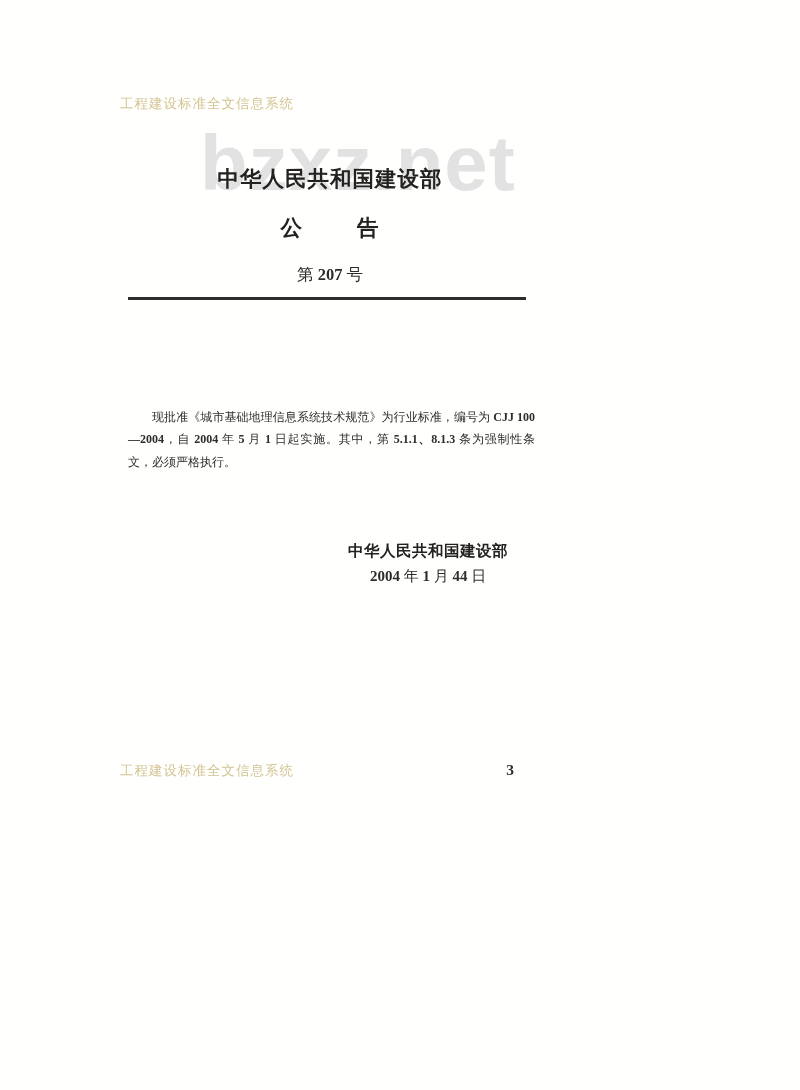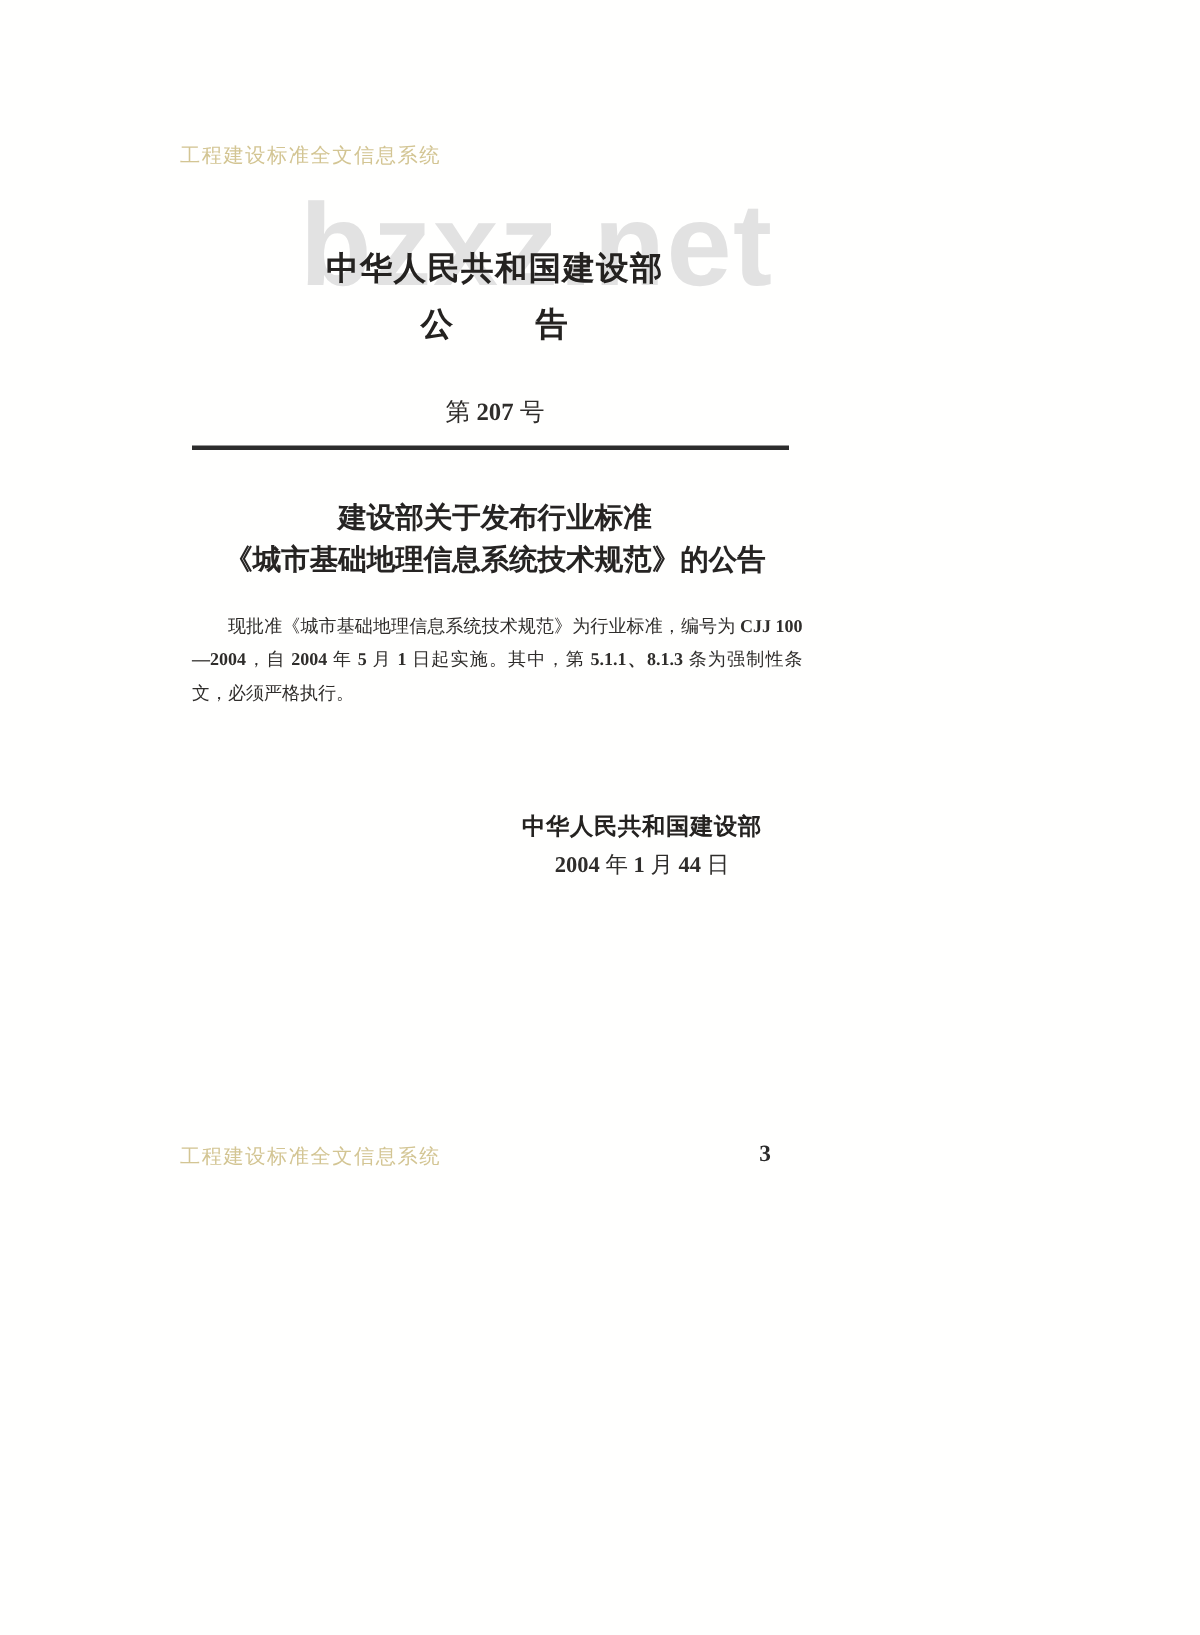--- a/index.html
+++ b/index.html
@@ -16,21 +16,21 @@
   .watermark {
     position:absolute; left:200px; top:124px; z-index:0; line-height:1;
     font-family:Liberation Sans, sans-serif; font-weight:bold;
     font-size:78px; letter-spacing:1px; color:#e2e2e2; user-select:none;
   }
   .authority {
     position:absolute; left:115px; width:430px; top:164px; z-index:1; text-align:center;
     font-family:"Liberation Sans","DejaVu Sans",sans-serif; font-weight:600;
     font-size:21.5px; color:#242220; letter-spacing:1px;
   }
-  .notice-line { margin-top:8px; }
+  .notice-line { margin-top:20px; }
   .notice-char2 { margin-left:54px; }
   .issue-no {
     position:absolute; left:115px; width:430px; top:264px; z-index:1; text-align:center;
     font-size:16.5px; color:#2f2d2b;
   }
   .rule { position:absolute; left:128px; top:297px; width:398px; height:3px; background:#2d2d2d; z-index:1; }
   .doc-title {
     position:absolute; left:100px; width:460px; top:332px; z-index:1; text-align:center;
     font-size:19px; font-weight:bold; line-height:27.5px; color:#262423;
   }
@@ -62,24 +62,20 @@
 
   <div class="authority">
     <div>中华人民共和国建设部</div>
     <div class="notice-line"><span>公</span><span class="notice-char2">告</span></div>
   </div>
 
   <div class="issue-no"><span>第 </span><span class="b">207</span><span> 号</span></div>
 
   <div class="rule"></div>
 
-  <div class="doc-title">
-    <div>建设部关于发布行业标准</div>
-    <div>《城市基础地理信息系统技术规范》的公告</div>
-  </div>
 
   <div class="body-block">
     <p><span>现批准《城市基础地理信息系统技术规范》为行业标准，编号为 </span><span class="b">CJJ 100—2004</span><span>，自 </span><span class="b">2004</span><span> 年 </span><span class="b">5</span><span> 月 </span><span class="b">1</span><span> 日起实施。其中，第 </span><span class="b">5.1.1、8.1.3</span><span> 条为强制性条文，必须严格执行。</span></p>
   </div>
 
   <div class="signature">
     <div class="sig-name">中华人民共和国建设部</div>
     <div class="sig-date"><span class="b">2004</span><span> 年 </span><span class="b">1</span><span> 月 </span><span class="b">44</span><span> 日</span></div>
   </div>
 

